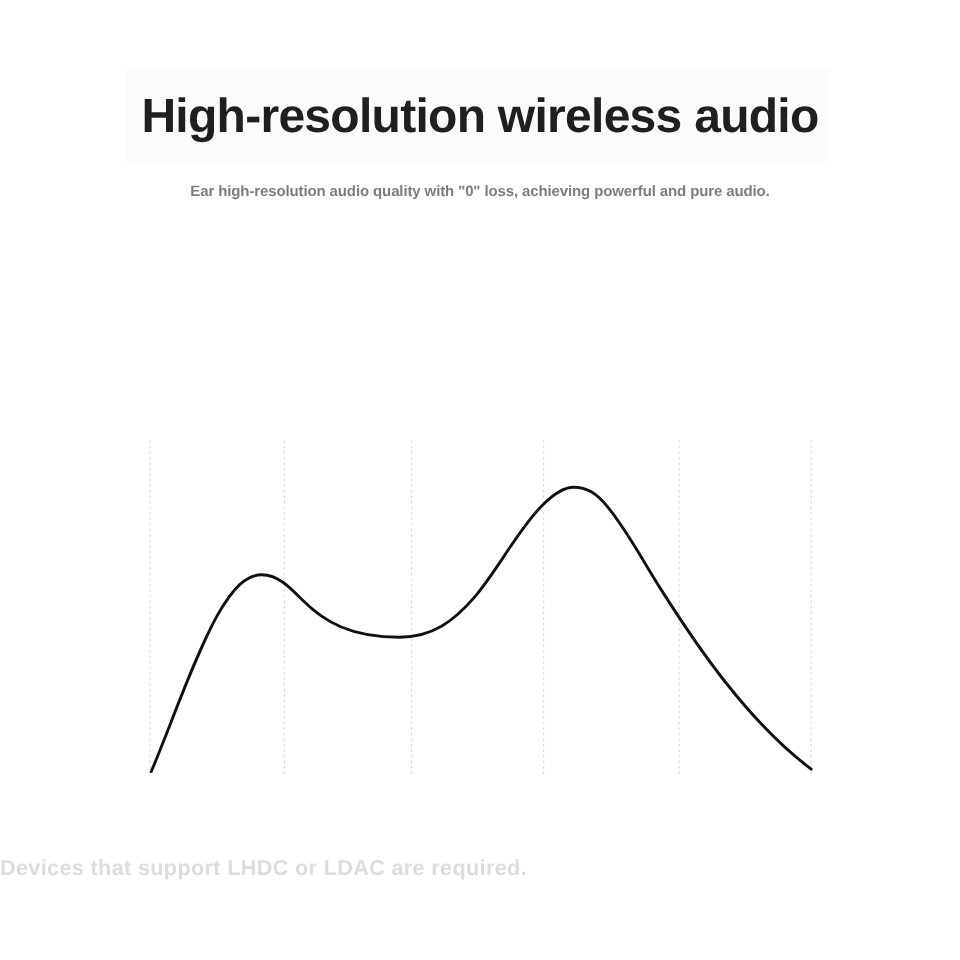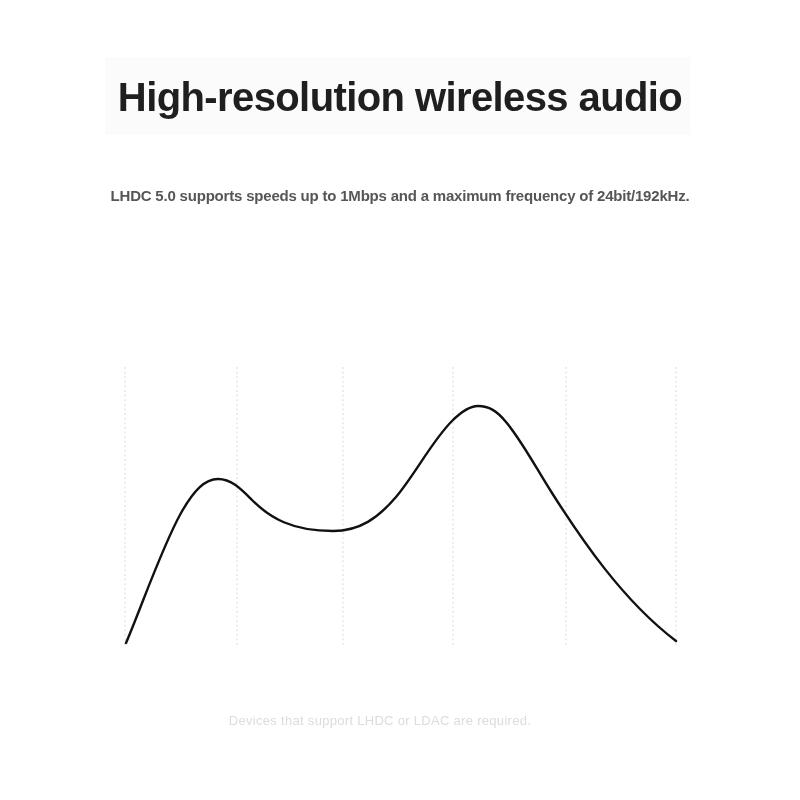--- a/index.html
+++ b/index.html
@@ -108,38 +108,38 @@
     stroke-linecap: round;
     stroke-linejoin: round;
   }
 
   
   .footnote {
     position: absolute;
     left: 0;
     top: 713px;
     width: 760px;
-    text-align: center;
-    font-size: 13px;
-    font-weight: normal;
+    text-align: left;
+    font-size: 18px;
+    font-weight: bold;
     color: #dcdcdc;
     letter-spacing: 0.3px;
     white-space: nowrap;
   }
 </style>
 </head>
 <body>
 
 <div class="page">
 
   <div class="title-plate"></div>
   <div class="title">High-resolution wireless audio</div>
 
+  <div class="subline subline-1">Ear high-resolution audio quality with "0" loss, achieving powerful and pure audio.</div>
 
-  <div class="subline subline-2">LHDC 5.0 supports speeds up to 1Mbps and a maximum frequency of 24bit/192kHz.</div>
 
 
   <div class="chart">
     <svg viewBox="0 0 800 800" xmlns="http://www.w3.org/2000/svg">
       <g id="gridlines">
           <line x1="125" x2="125" y1="367" y2="645" class="gridline" stroke="#d9d9d9"></line>
           <line x1="237" x2="237" y1="367" y2="645" class="gridline" stroke="#d9d9d9"></line>
           <line x1="343" x2="343" y1="367" y2="645" class="gridline" stroke="#d9d9d9"></line>
           <line x1="453" x2="453" y1="367" y2="645" class="gridline" stroke="#d9d9d9"></line>
           <line x1="566" x2="566" y1="367" y2="645" class="gridline" stroke="#d9d9d9"></line>

